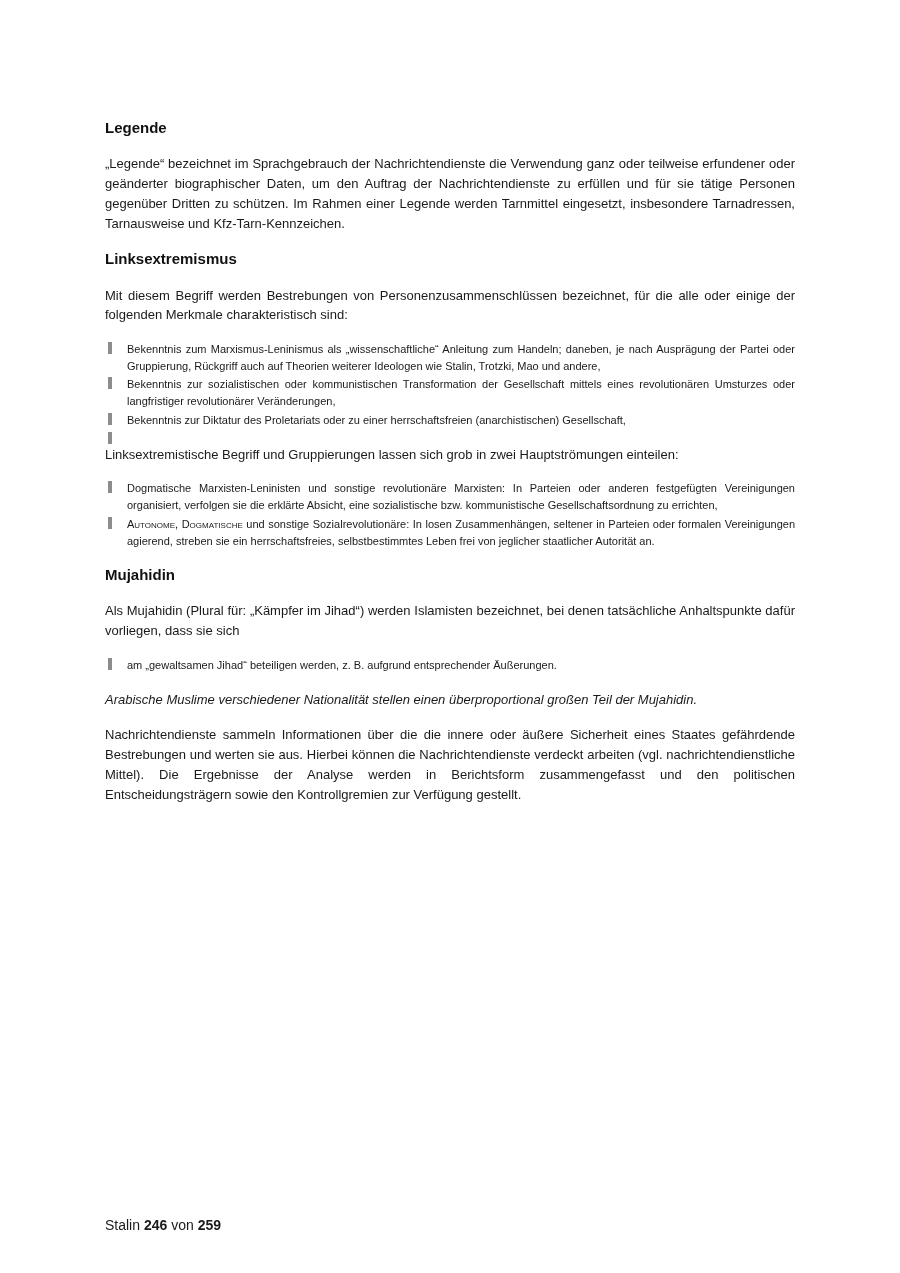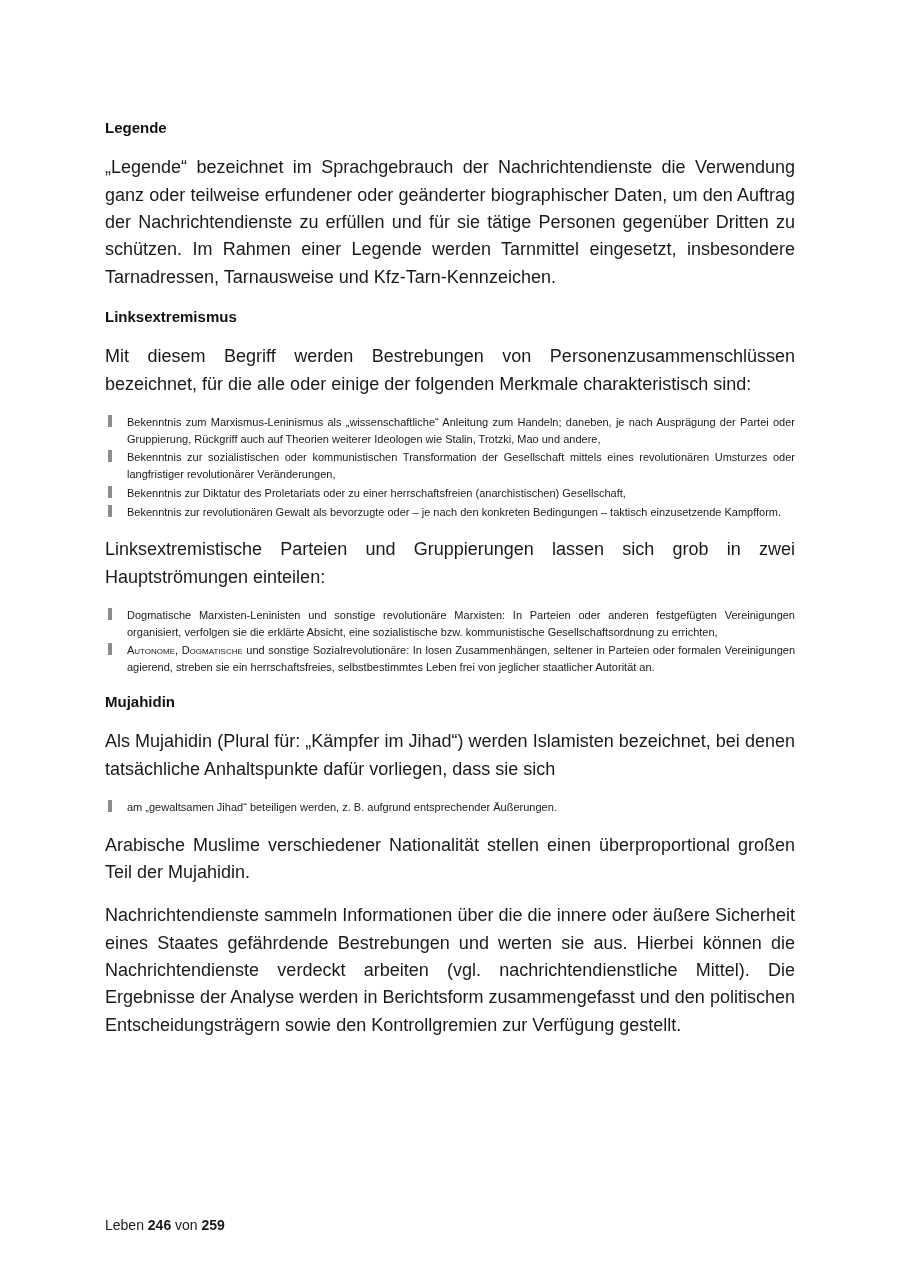--- a/index.html
+++ b/index.html
@@ -27,21 +27,21 @@
     font-size: 15px;
     font-weight: bold;
     margin: 0 0 16px 0;
     line-height: 1.35;
     color: #111111;
   }
   h2.section-heading.spaced {
     margin-top: 8px;
   }
   p.para {
-    font-size: 18px;
+    font-size: 13px;
     line-height: 1.52;
     margin: 0 0 16px 0;
     text-align: justify;
     color: #1a1a1a;
     hyphens: none;
   }
   ul.bullets {
     list-style: none;
     margin: 0 0 16px 0;
     padding: 0;
@@ -73,20 +73,21 @@
     bottom: 40px;
     font-size: 14px;
     color: #1a1a1a;
   }
   .footer .num {
     font-weight: bold;
     text-align: right;
   }
   .after-list-para {
     margin-top: 0;
+    font-style: italic;
   }
 </style>
 </head>
 <body>
 
 <div class="page">
   <div class="content">
 
     <h2 class="section-heading">Legende</h2>
     <p class="para">„Legende“ bezeichnet im Sprachgebrauch der Nachrichtendienste die Verwendung ganz oder teilweise erfundener oder geänderter biographischer Daten, um den Auftrag der Nachrichtendienste zu erfüllen und für sie tätige Personen gegenüber Dritten zu schützen. Im Rahmen einer Legende werden Tarnmittel eingesetzt, insbesondere Tarnadressen, Tarnausweise und Kfz-Tarn-Kennzeichen.</p>
@@ -102,25 +103,24 @@
       <li>
         <span class="bullet-mark"></span>
         <span>Bekenntnis zur sozialistischen oder kommunistischen Transformation der Gesellschaft mittels eines revolutionären Umsturzes oder langfristiger revolutionärer Veränderungen,</span>
       </li>
       <li>
         <span class="bullet-mark"></span>
         <span>Bekenntnis zur Diktatur des Proletariats oder zu einer herrschaftsfreien (anarchistischen) Gesellschaft,</span>
       </li>
       <li>
         <span class="bullet-mark"></span>
-        <span>Bekenntnis zur revolutionären Gewalt als bevorzugte oder – je nach den konkreten Bedingungen – taktisch einzusetzende Kampfform.</span>
       </li>
     </ul>
 
-    <p class="para">Linksextremistische Parteien und Gruppierungen lassen sich grob in zwei Hauptströmungen einteilen:</p>
+    <p class="para">Linksextremistische Begriff und Gruppierungen lassen sich grob in zwei Hauptströmungen einteilen:</p>
 
     <ul class="bullets">
       <li>
         <span class="bullet-mark"></span>
         <span>Dogmatische Marxisten-Leninisten und sonstige revolutionäre Marxisten: In Parteien oder anderen festgefügten Vereinigungen organisiert, verfolgen sie die erklärte Absicht, eine sozialistische bzw. kommunistische Gesellschaftsordnung zu errichten,</span>
       </li>
       <li>
         <span class="bullet-mark"></span>
         <span class="smallcaps">Autonome, Dogmatische</span><span> und sonstige Sozialrevolutionäre: In losen Zusammenhängen, seltener in Parteien oder formalen Vereinigungen agierend, streben sie ein herrschaftsfreies, selbstbestimmtes Leben frei von jeglicher staatlicher Autorität an.</span>
       </li>
@@ -136,18 +136,18 @@
       </li>
     </ul>
 
     <p class="para after-list-para">Arabische Muslime verschiedener Nationalität stellen einen überproportional großen Teil der Mujahidin.</p>
 
     <p class="para">Nachrichtendienste sammeln Informationen über die die innere oder äußere Sicherheit eines Staates gefährdende Bestrebungen und werten sie aus. Hierbei können die Nachrichtendienste verdeckt arbeiten (vgl. nachrichtendienstliche Mittel). Die Ergebnisse der Analyse werden in Berichtsform zusammengefasst und den politischen Entscheidungsträgern sowie den Kontrollgremien zur Verfügung gestellt.</p>
 
   </div>
 
   <div class="footer">
-    <span>Leben</span>
+    <span>Stalin</span>
     <span class="num">246</span>
     <span>von</span>
     <span class="num">259</span>
   </div>
 </div>
 
 </body></html>

